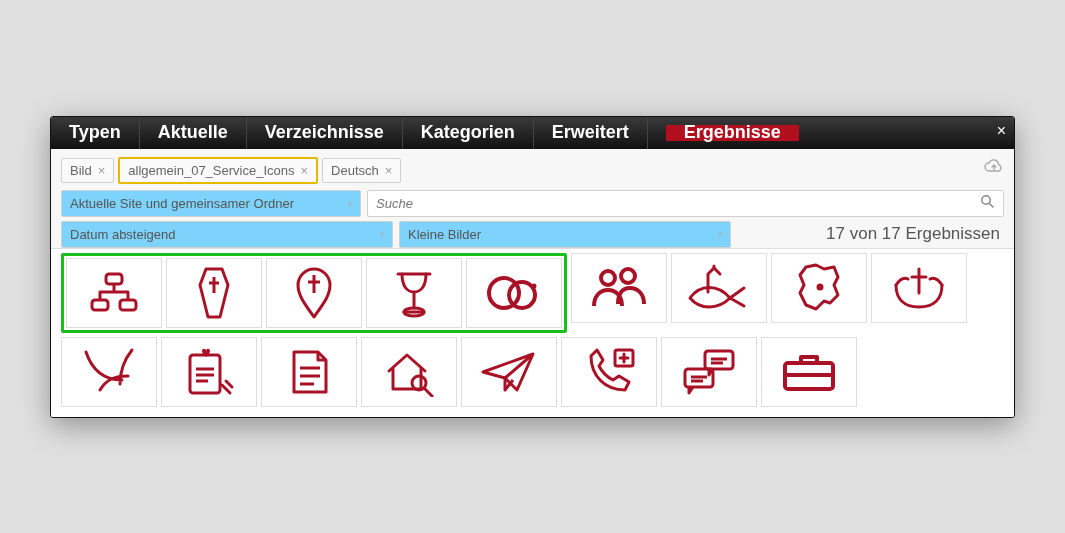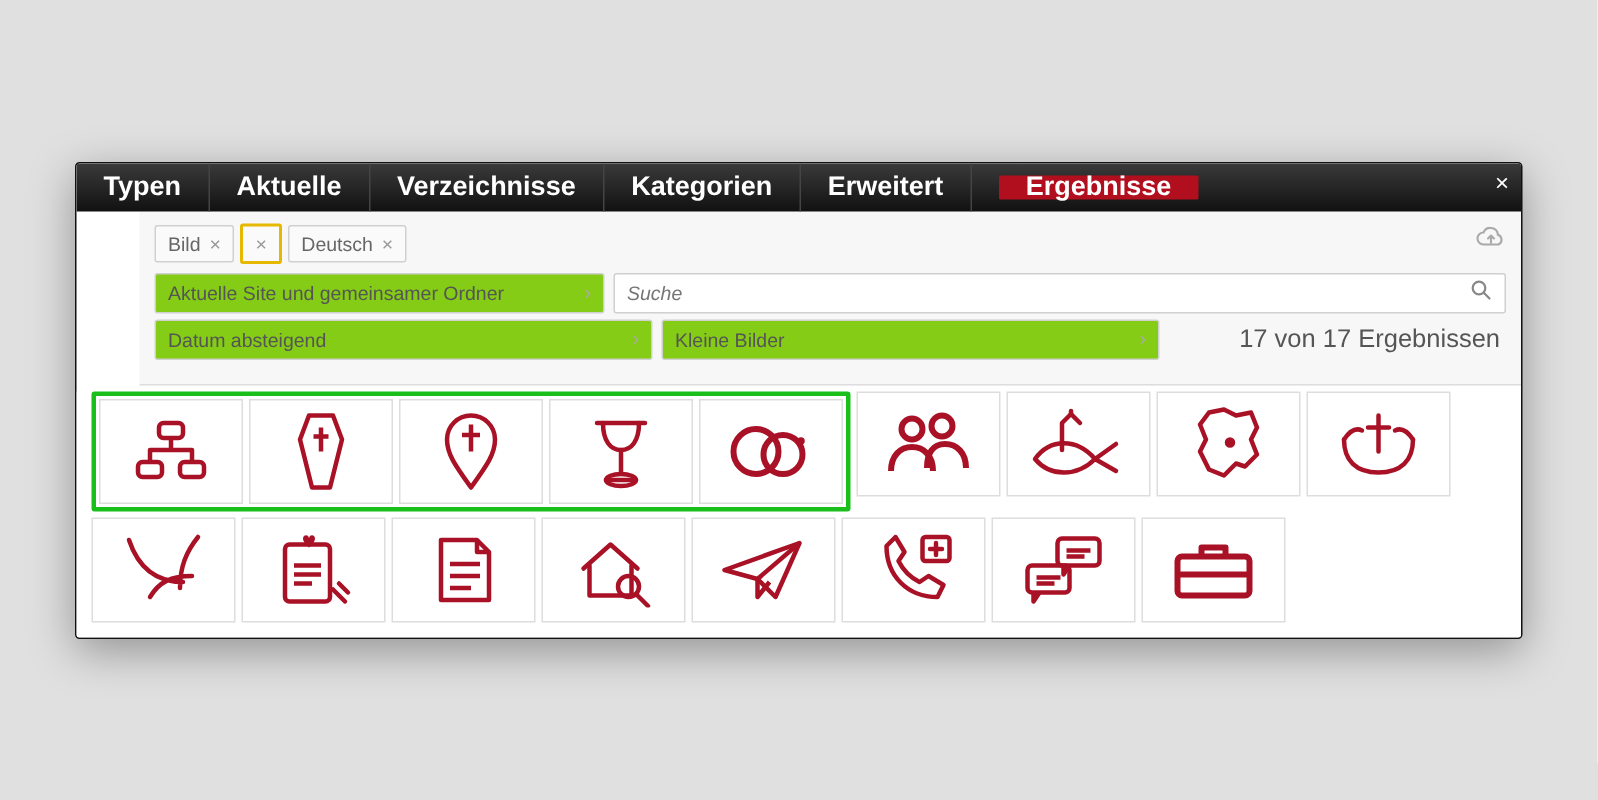--- a/index.html
+++ b/index.html
@@ -52,23 +52,22 @@
     position: absolute;
     right: 8px;
     top: 6px;
     color: #fff;
     cursor: pointer;
     font-size: 16px;
     line-height: 1;
   }
   .toolbar {
     background: #f7f7f7;
-    padding: 8px 10px 16px 10px;
+    padding: 8px 10px 0 10px;
     border-bottom: 1px solid #ddd;
-    margin-left: 42px;
   }
   .chip-row {
     display: flex;
     align-items: center;
     gap: 4px;
     margin-bottom: 6px;
     position: relative;
   }
   .chip {
     background: #fafafa;
@@ -90,21 +89,21 @@
     color: #aaa;
     cursor: pointer;
   }
   .field-row {
     display: flex;
     gap: 6px;
     margin-bottom: 4px;
   }
   .combo {
     flex: 0 0 300px;
-    background: #84cc16;
+    background: #7dd3fc;
     border: 1px solid #d0d0d0;
     border-radius: 2px;
     padding: 5px 20px 5px 8px;
     color: #555;
     position: relative;
     cursor: pointer;
   }
   .combo::after {
     content: "›";
     position: absolute;
@@ -194,20 +193,21 @@
   </div>
 
   <div class="toolbar">
 
     <div class="chip-row">
       <div class="chip">
         <span>Bild</span>
         <span class="x">×</span>
       </div>
       <div class="chip hl">
+        <span>allgemein_07_Service_Icons</span>
         <span class="x">×</span>
       </div>
       <div class="chip">
         <span>Deutsch</span>
         <span class="x">×</span>
       </div>
       <span class="cloud-icon">
         <svg width="20" height="16" viewBox="0 0 20 16">
             <path d="M5 12a4 4 0 010-8 5 5 0 019.6 1.5A3.5 3.5 0 0115 12H5z" fill="none" stroke="#aaa" stroke-width="1.4"></path>
             <path d="M10 11V6m0 0l-2 2m2-2l2 2" fill="none" stroke="#aaa" stroke-width="1.4" stroke-linecap="round"></path>

